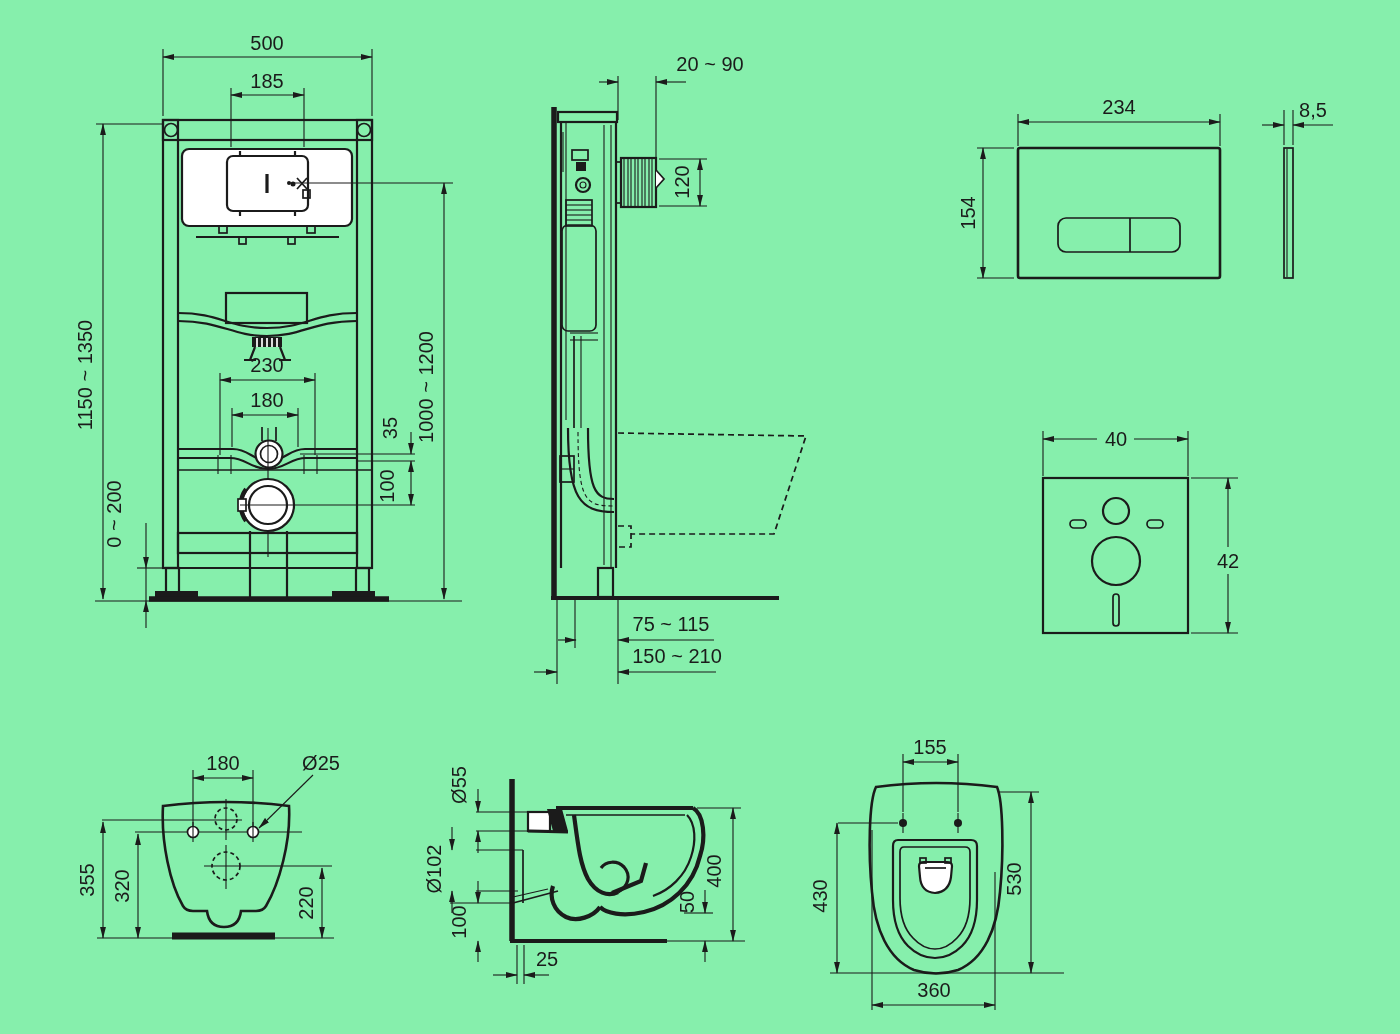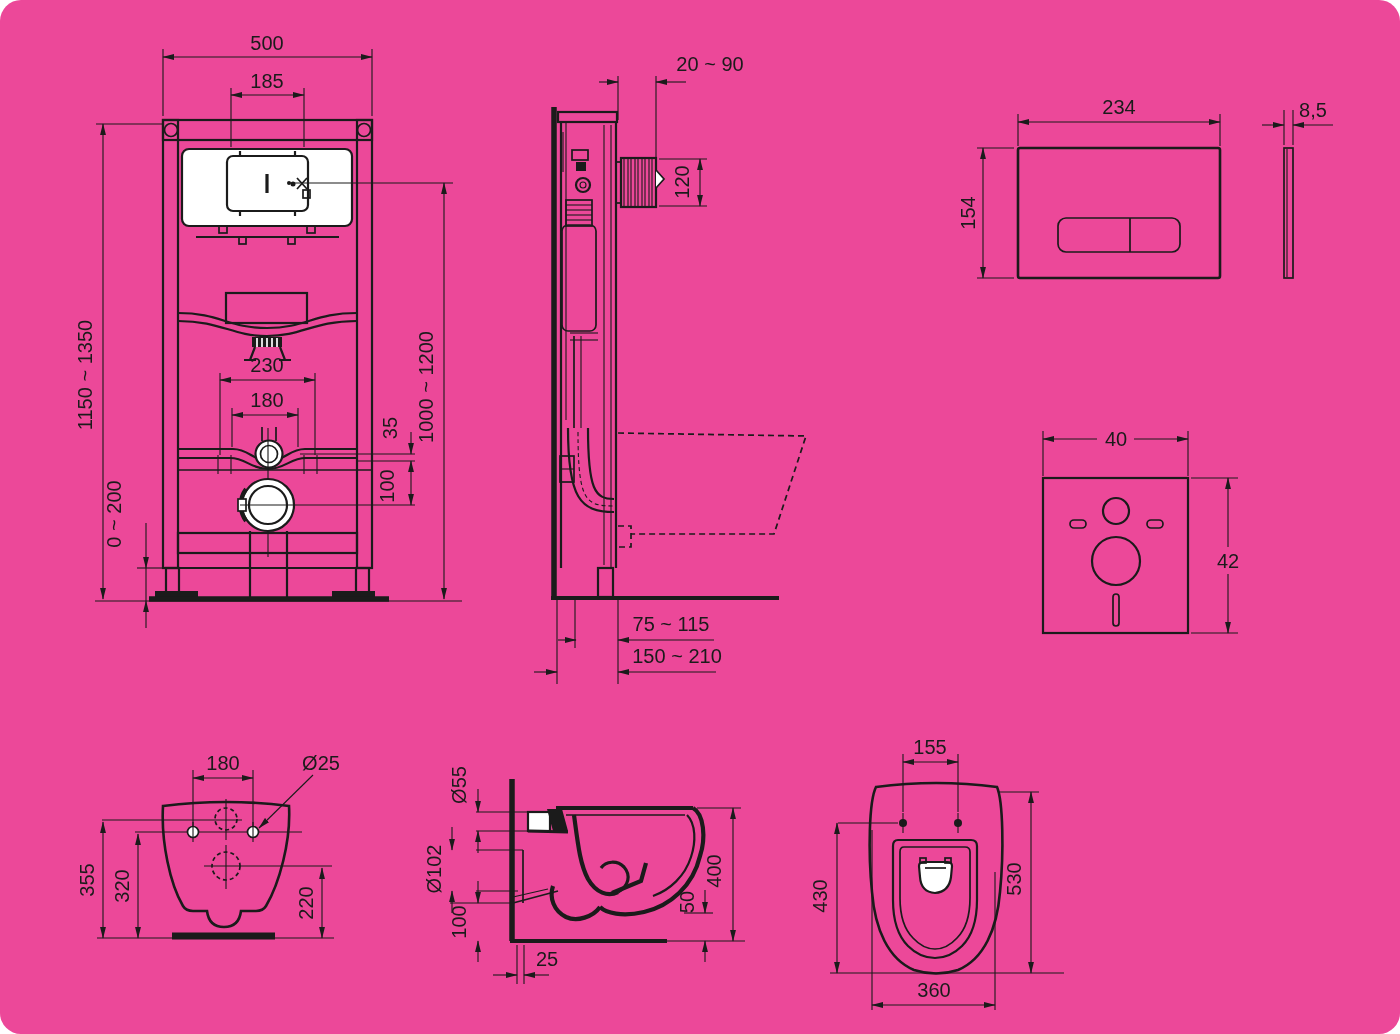--- a/index.html
+++ b/index.html
@@ -1,16 +1,16 @@
 <!DOCTYPE html>
 <html><head>
 <meta charset="utf-8">
 <style>
   html,body{margin:0;padding:0;background:#ffffff;}
-  #canvas{position:relative;width:1400px;height:1034px;background:#ec4899;overflow:hidden;border-radius:21px;}
+  #canvas{position:relative;width:1400px;height:1034px;background:#86efac;overflow:hidden;}
   svg{position:absolute;left:0;top:0;}
   svg line,svg path,svg rect,svg circle,svg ellipse,svg polyline{stroke:#1b1b1b;fill:none;}
   .w1{stroke-width:1.1}
   .w15{stroke-width:1.7}
   .w2{stroke-width:2.2}
   .w25{stroke-width:2.6}
   .w3{stroke-width:3.2}
   .w4{stroke-width:4.2}
   .w5{stroke-width:5.5}
   .w7{stroke-width:7}

